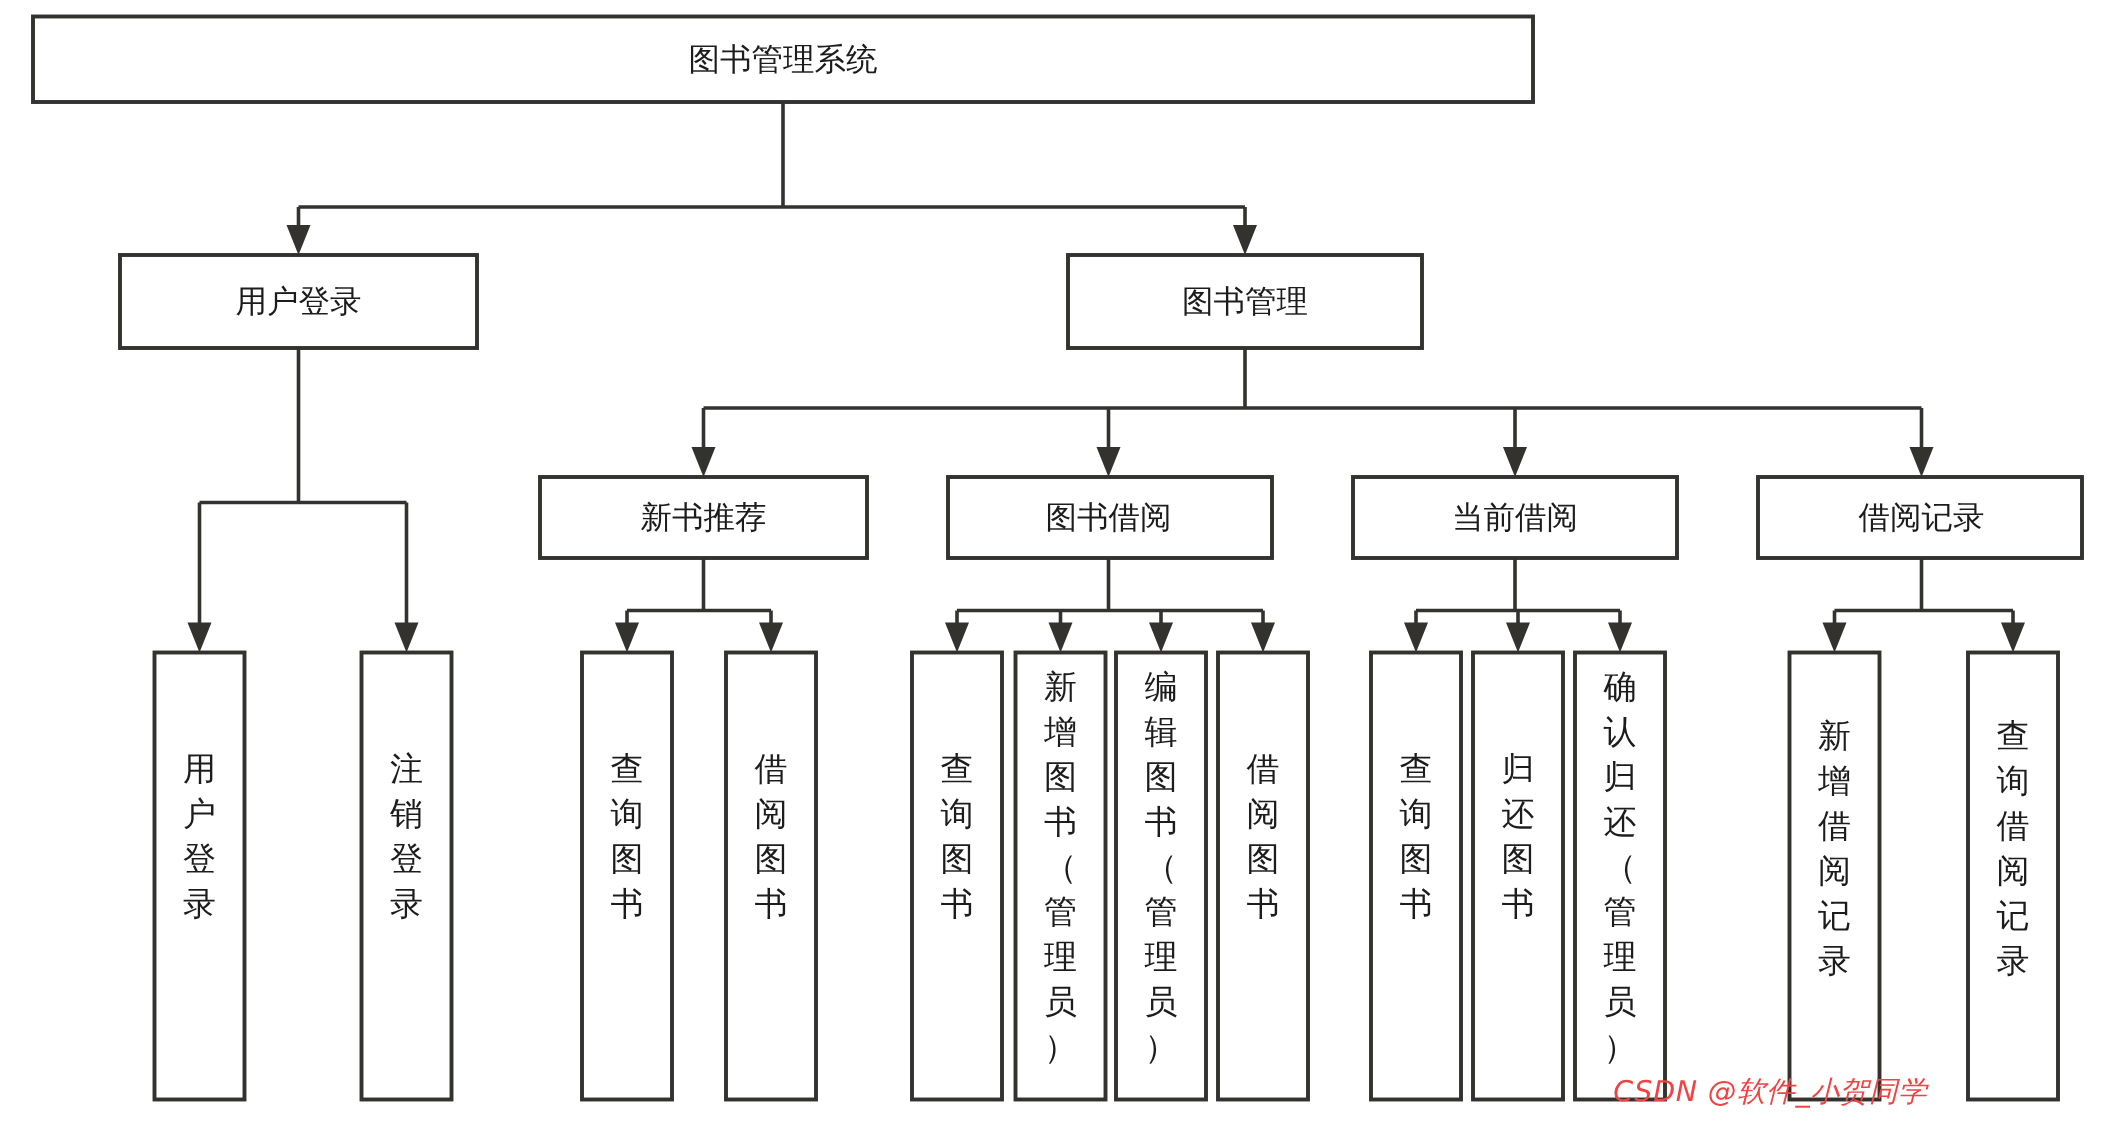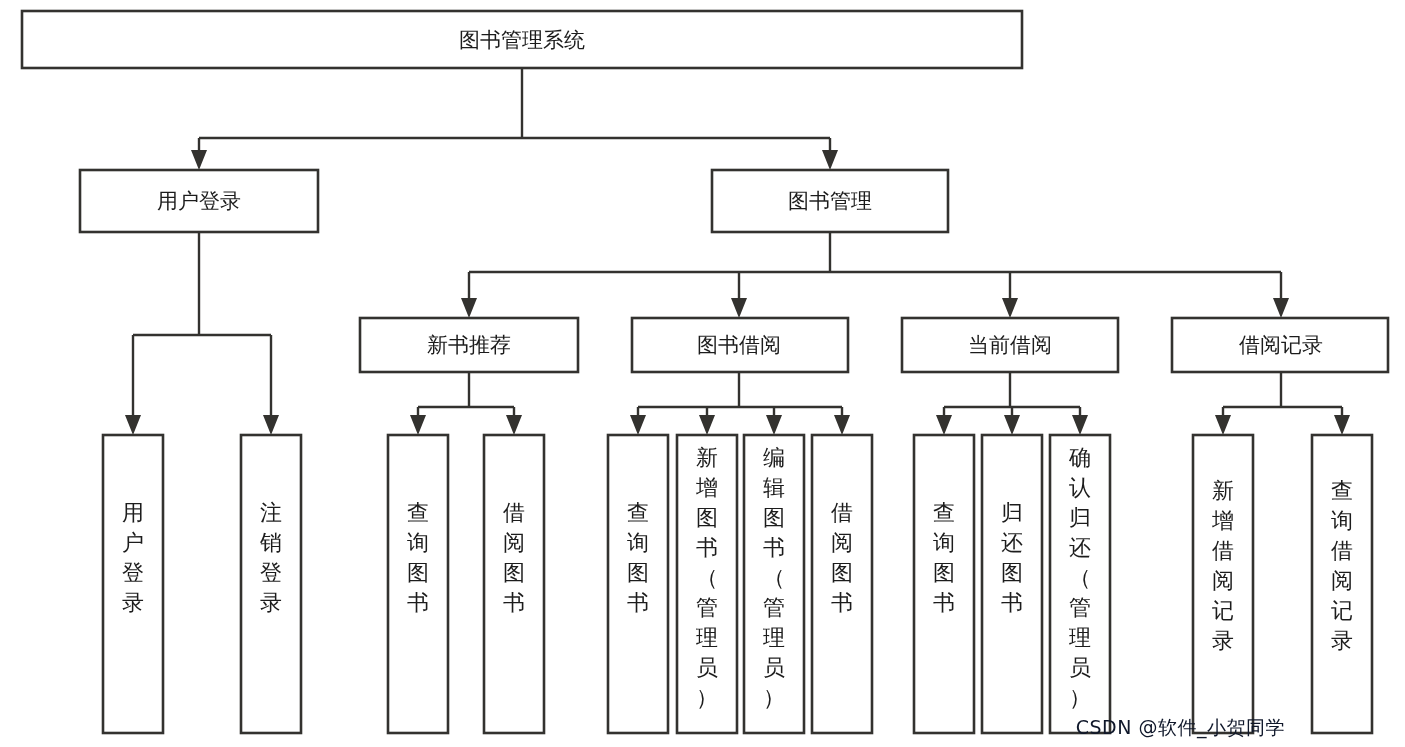--- a/index.html
+++ b/index.html
@@ -52,23 +52,24 @@
     font-size: 22px;
     fill: #1c1c1c;
     text-anchor: middle;
   }
   .watermark {
     position: absolute;
     right: 14px;
     bottom: 6px;
     font-family: "DejaVu Sans", "Liberation Sans", sans-serif;
     font-size: 19px;
-    color: #0f172a;
+    color: #ef4444;
     white-space: nowrap;
     letter-spacing: 0.5px;
+    font-style: italic;
   }
 </style>
 </head>
 <body>
 
 <div id="diagram-root">
 
   <svg id="flow" viewBox="0 0 1405 747">
 
     <g>

